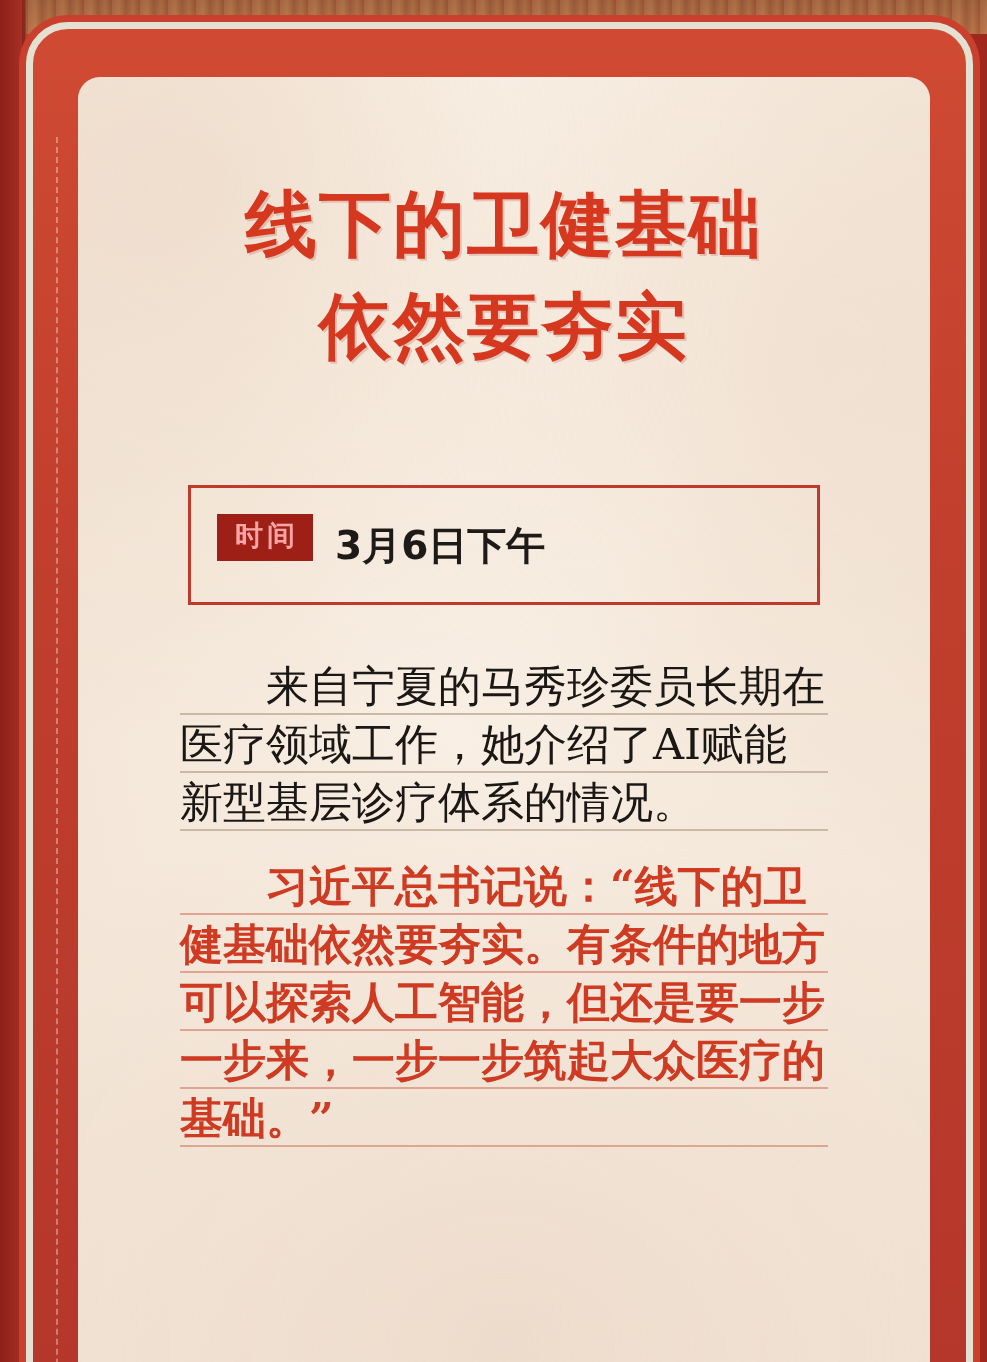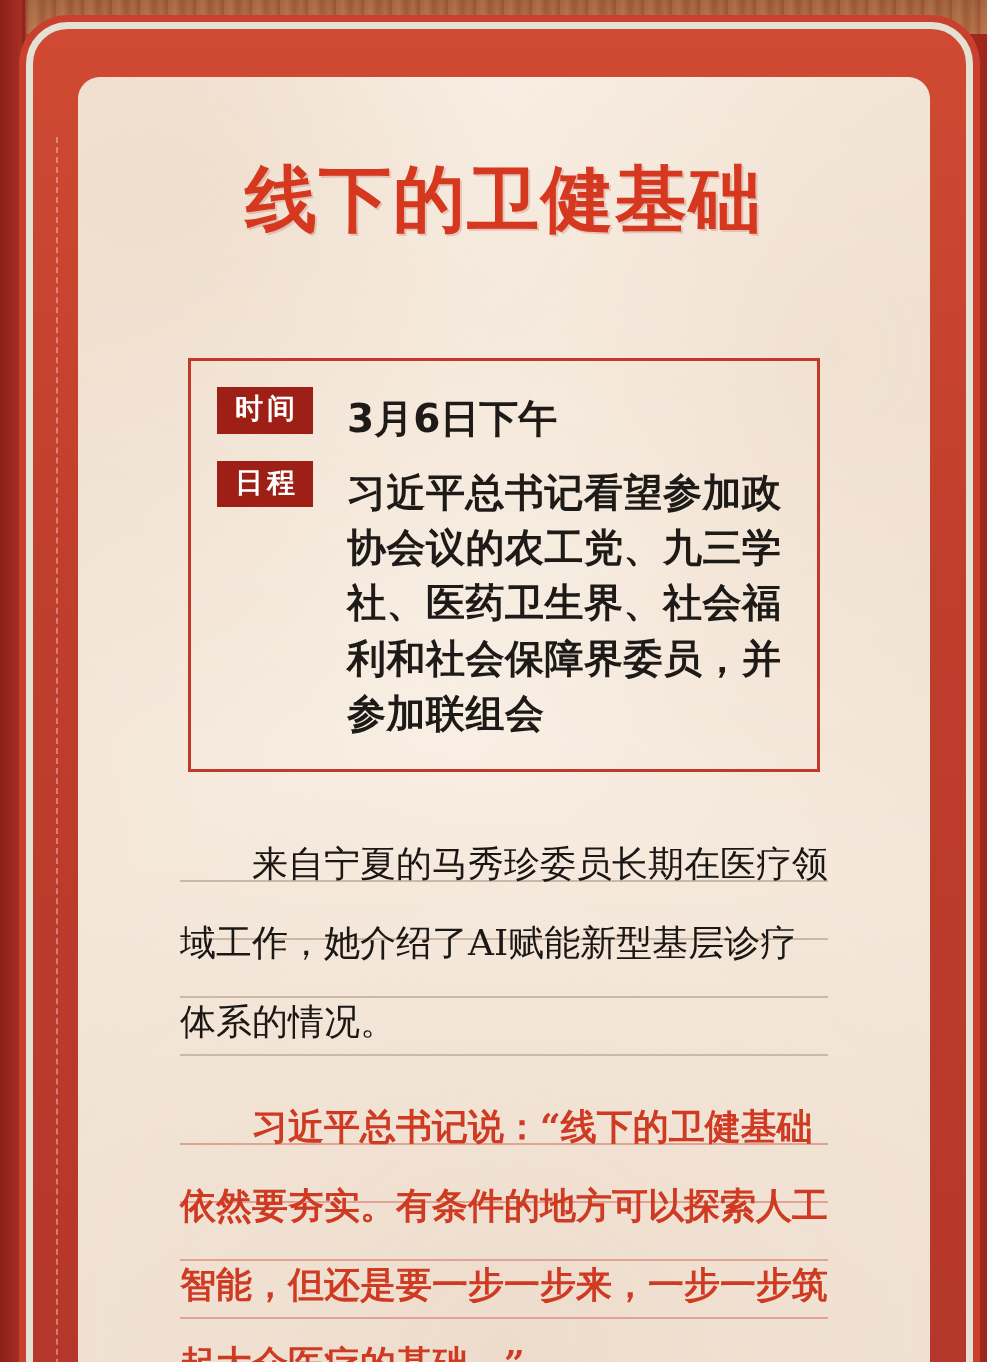--- a/index.html
+++ b/index.html
@@ -99,21 +99,21 @@
   
   .content {
     position: absolute;
     left: 0; right: 0; top: 0;
     padding: 0 62px;
     box-sizing: border-box;
   }
 
   .headline {
     margin: 0;
-    padding-top: 71px;
+    padding-top: 96px;
     text-align: center;
     font-family: "DejaVu Sans", "Liberation Sans", sans-serif;
     font-weight: 700;
     font-size: 72px;
     line-height: 1.42;
     letter-spacing: 2px;
     color: #d6371f;
     text-shadow: 2px 2px 0 rgba(150,35,20,.18);
   }
   .headline .l2 { display: block; }
@@ -127,47 +127,47 @@
   }
   .info-row {
     display: flex;
     align-items: flex-start;
     margin-bottom: 14px;
   }
   .info-row:last-child { margin-bottom: 0; }
   .tag {
     flex: 0 0 auto;
     background: #9d1f15;
-    color: #ffffff;
+    color: #fca5a5;
     font-size: 28px;
     font-weight: 700;
     letter-spacing: 4px;
     padding: 7px 14px 9px 18px;
     line-height: 1.1;
-    margin-right: 34px;
+    margin-right: 22px;
     font-family: "DejaVu Sans", "Liberation Sans", sans-serif;
   }
   .info-text {
     font-size: 39px;
     font-weight: 700;
     line-height: 1.42;
     color: #1d1a17;
     font-family: "DejaVu Sans", "Liberation Sans", sans-serif;
     padding-top: 4px;
   }
   .info-text.multi { letter-spacing: .5px; }
 
   
   .body-area {
     margin: 52px 40px 0 40px;
   }
   .para {
     font-family: "DejaVu Serif", "Liberation Serif", serif;
-    font-size: 36px;
-    line-height: 79px;
+    font-size: 43px;
+    line-height: 58px;
     text-indent: 2em;
     margin: 0;
     color: #1b1714;
     background-image: linear-gradient(to bottom, transparent 0, transparent 56px, #cbb9a6 56px, #cbb9a6 58px);
     background-size: 100% 58px;
   }
   .para.quote {
     color: #cf3a22;
     font-weight: 700;
     margin-top: 26px;
@@ -184,31 +184,28 @@
 
   <div class="frame">
     <div class="page">
       <div class="page-texture"></div>
       <div class="page-dash"></div>
 
       <div class="content">
 
         <h1 class="headline">
           <span>线下的卫健基础</span>
+          <span class="l2">依然要夯实</span>
         </h1>
 
         <div class="infobox">
           <div class="info-row">
             <div class="tag">时间</div>
             <div class="info-text">3月6日下午</div>
           </div>
-          <div class="info-row">
-            <div class="tag">日程</div>
-            <div class="info-text multi">习近平总书记看望参加政协会议的农工党、九三学社、医药卫生界、社会福利和社会保障界委员，并参加联组会</div>
-          </div>
         </div>
 
         <div class="body-area">
           <p class="para">来自宁夏的马秀珍委员长期在医疗领域工作，她介绍了AI赋能新型基层诊疗体系的情况。</p>
           <p class="para quote">习近平总书记说：“线下的卫健基础依然要夯实。有条件的地方可以探索人工智能，但还是要一步一步来，一步一步筑起大众医疗的基础。”</p>
         </div>
 
       </div>
     </div>
   </div>

